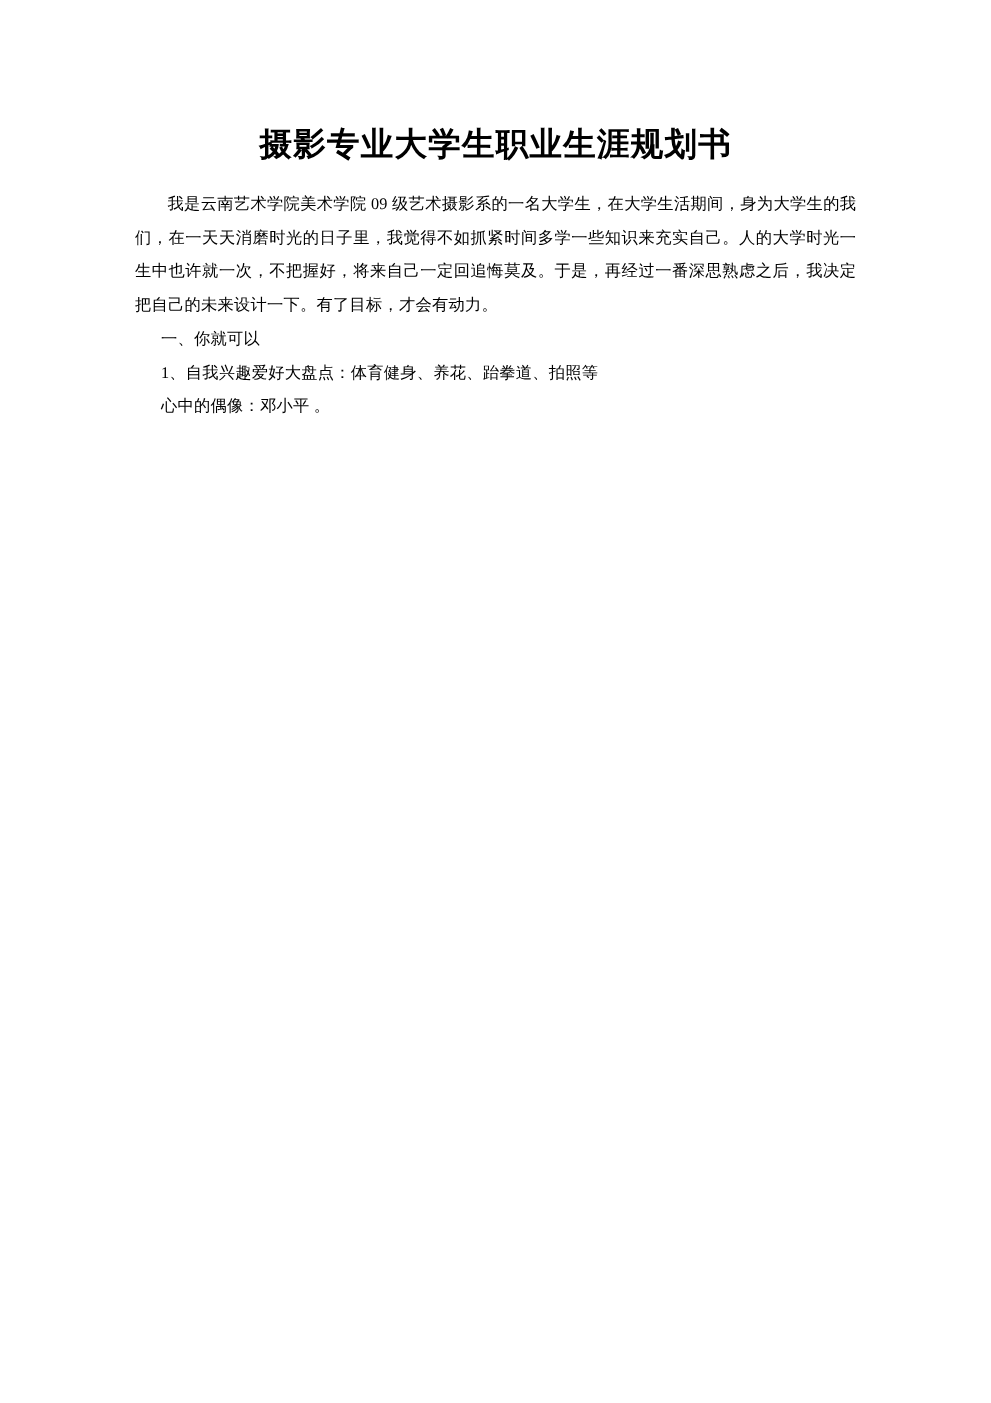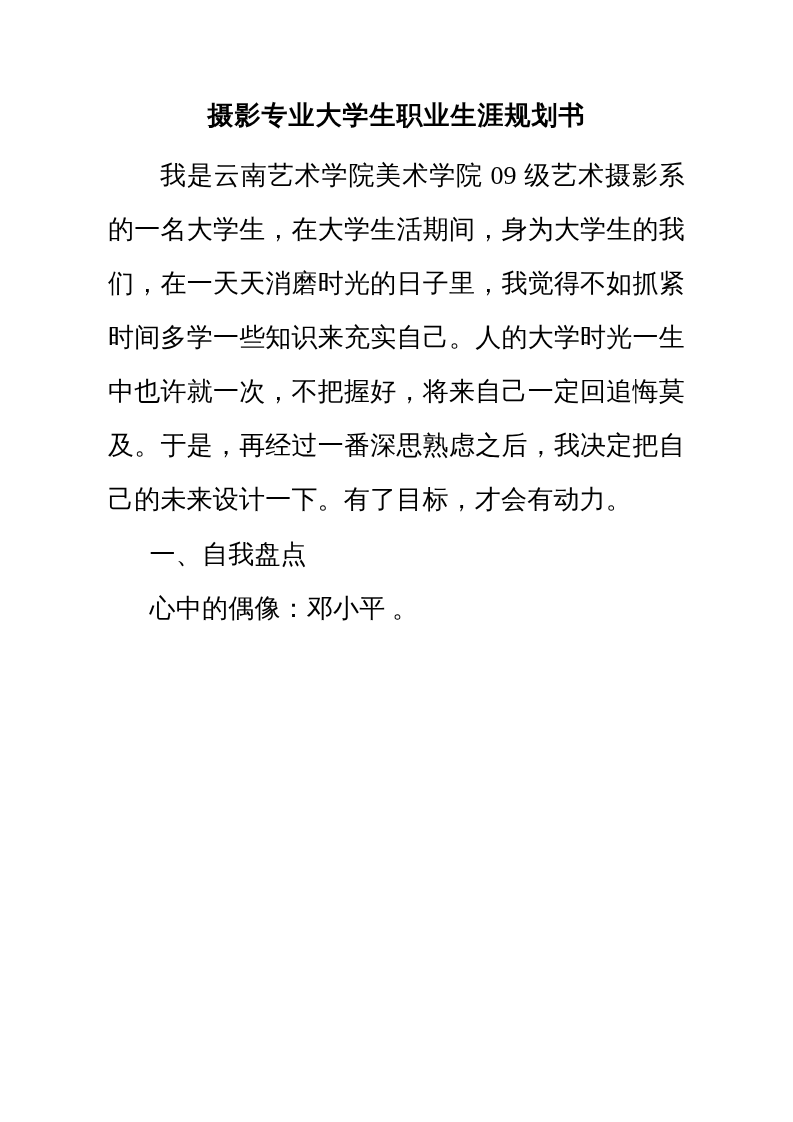--- a/index.html
+++ b/index.html
@@ -24,21 +24,21 @@
   .doc-title {
     font-family: "Liberation Serif", "DejaVu Serif", serif;
     font-weight: bold;
     font-size: 26px;
     line-height: 1.5;
     text-align: center;
     letter-spacing: 1px;
     margin: 18px 0 14px 0;
   }
   .para {
-    font-size: 26px;
+    font-size: 13px;
     line-height: 2.08;
     text-align: justify;
     text-justify: inter-ideograph;
     margin: 0 0 0 0;
     letter-spacing: 0.2px;
   }
   .indent-2 {
     text-indent: 2em;
   }
   .indent-1 {
@@ -50,17 +50,18 @@
 </style>
 </head>
 <body>
 
 <div class="page">
 
   <h1 class="doc-title">摄影专业大学生职业生涯规划书</h1>
 
   <div class="body-block">
     <p class="para indent-2">我是云南艺术学院美术学院 09 级艺术摄影系的一名大学生，在大学生活期间，身为大学生的我们，在一天天消磨时光的日子里，我觉得不如抓紧时间多学一些知识来充实自己。人的大学时光一生中也许就一次，不把握好，将来自己一定回追悔莫及。于是，再经过一番深思熟虑之后，我决定把自己的未来设计一下。有了目标，才会有动力。</p>
-    <p class="para indent-1">一、自我盘点</p>
+    <p class="para indent-1">一、你就可以</p>
+    <p class="para indent-1">1、自我兴趣爱好大盘点：体育健身、养花、跆拳道、拍照等</p>
     <p class="para indent-1">心中的偶像：邓小平 。</p>
   </div>
 
 </div>
 
 </body></html>

